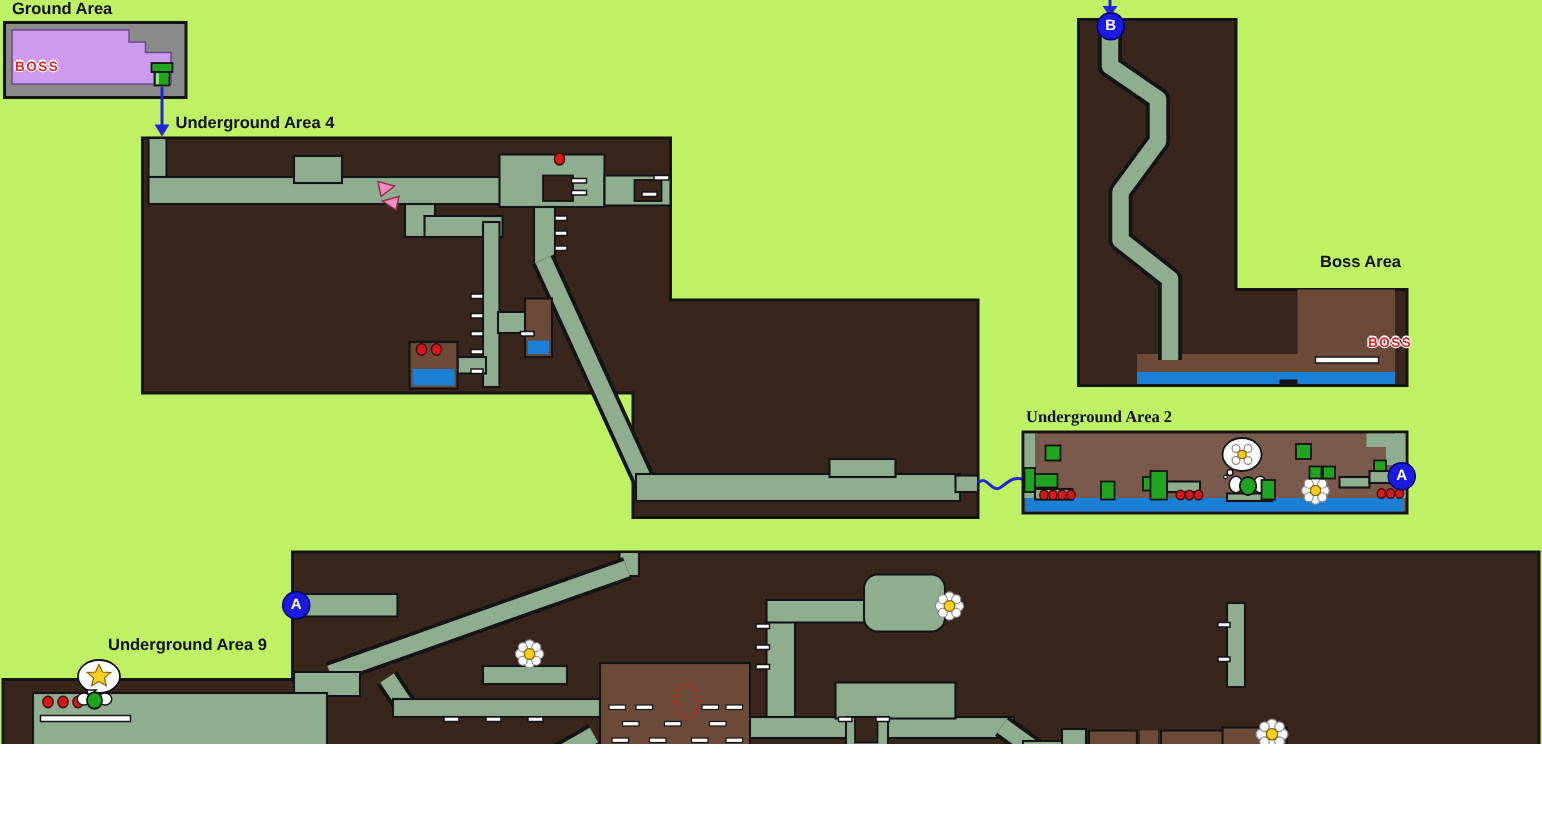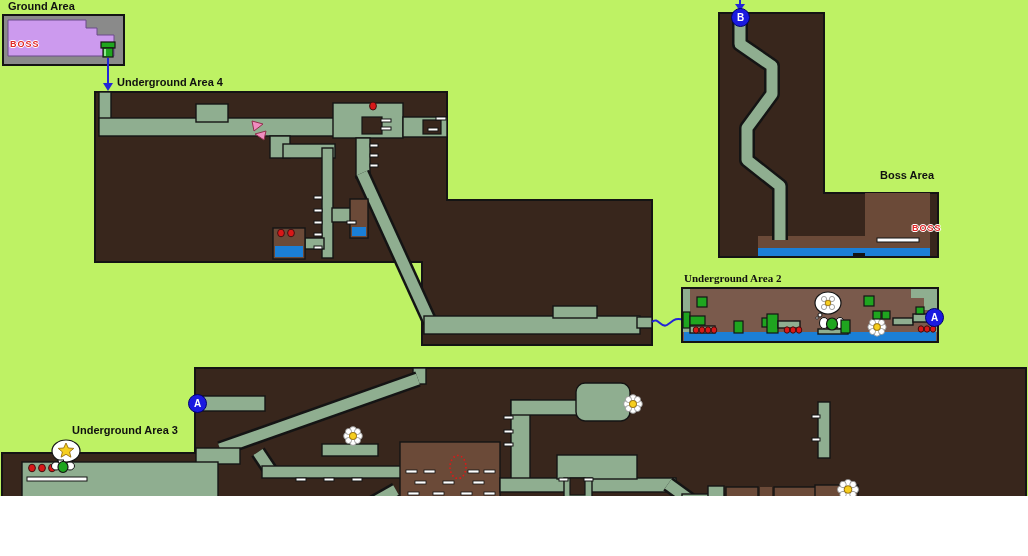--- a/index.html
+++ b/index.html
@@ -347,21 +347,21 @@
     </g>
     <rect x="976" y="540" width="12" height="3" class="wh"></rect>
     <rect x="1011" y="540" width="12" height="3" class="wh"></rect>
   </g>
 </svg>
 
   <div class="lbl" style="left:8px;top:0px;">Ground Area</div>
   <div class="lbl" style="left:117px;top:76px;">Underground Area 4</div>
   <div class="lbl" style="left:684px;top:272px;font-family:Liberation Serif, serif;">Underground Area 2</div>
   <div class="lbl" style="left:880px;top:169px;">Boss Area</div>
-  <div class="lbl" style="left:72px;top:424px;">Underground Area 3</div>
+  <div class="lbl" style="left:72px;top:424px;">Underground Area 9</div>
 
   <div class="pxred" style="left:10px;top:39px;">BOSS</div>
   <div class="pxred" style="left:912px;top:223px;">BOSS</div>
 
   <div class="marker" style="left:731px;top:8px;">B</div>
   <div class="marker" style="left:925px;top:308px;">A</div>
   <div class="marker" style="left:188px;top:394px;">A</div>
   <div class="marker" style="left:987px;top:513px;">B</div>
 
 </div>

